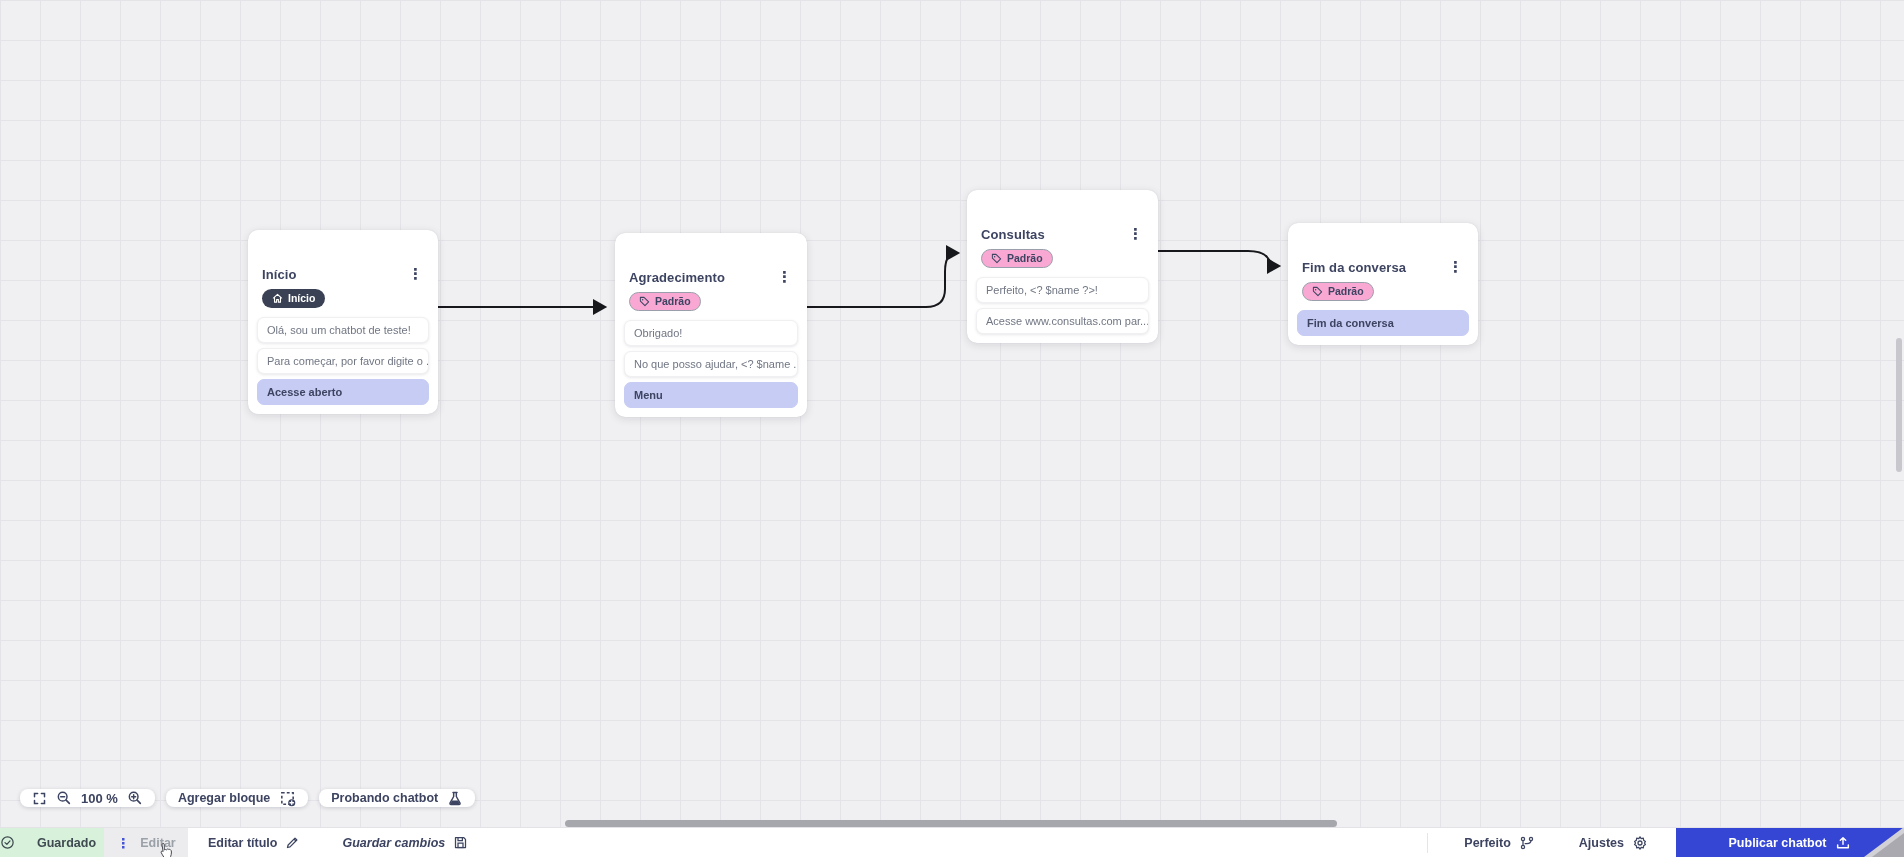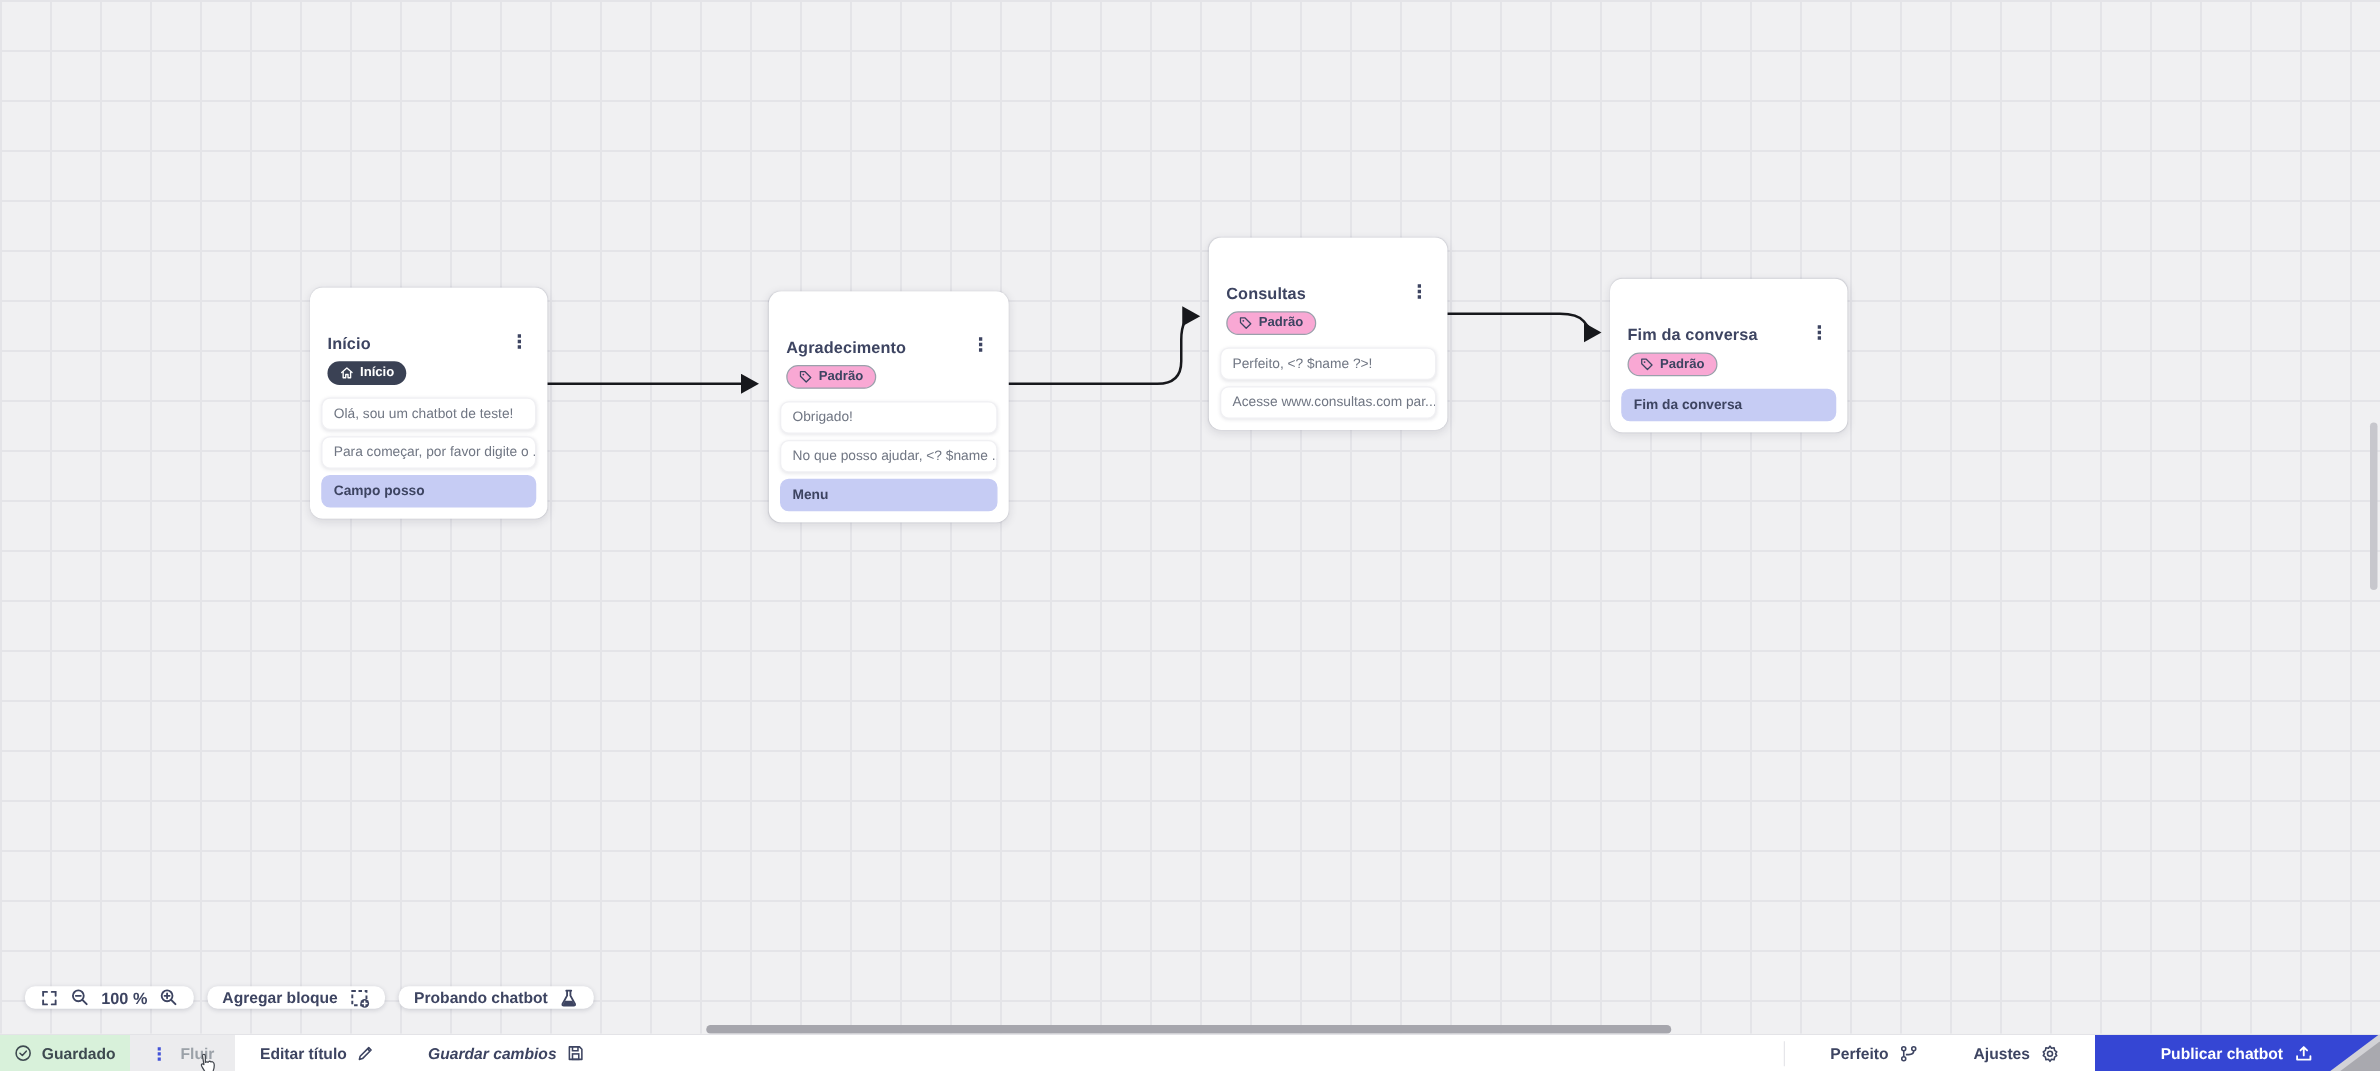--- a/index.html
+++ b/index.html
@@ -49,21 +49,21 @@
   #hscroll { position:absolute; left:565px; top:820px; width:772px; height:7px;
     background:#a6a6ad; border-radius:4px; }
   #vscroll { position:absolute; right:2px; top:338px; width:6px; height:134px;
     background:#c7c7cd; border-radius:3px; }
 
   
   #statusbar { position:absolute; left:0; bottom:0; width:1904px; height:30px;
     background:#fff; border-top:1px solid #e3e3e7; display:flex; align-items:center;
     font-size:12.5px; color:#3d4461; }
   .sb-saved { width:104px; height:100%; background:#d8f1da; color:#3e4a50;
-    display:flex; align-items:center; justify-content:center; gap:7px; font-weight:600; }
+    display:flex; align-items:center; justify-content:flex-start; gap:22px; font-weight:600; }
   .sb-tab { width:84px; height:100%; background:#ececee; display:flex; align-items:center;
     justify-content:center; gap:10px; cursor:pointer; }
   .sb-tab .tab-label { color:#9ba1a8; font-weight:700; }
   .sb-tab .drag-dots { color:#4353d8; font-size:14px; font-weight:700; line-height:12px; }
   .sb-item { display:flex; align-items:center; gap:8px; font-weight:600; cursor:pointer; }
   .sb-divider { width:1px; height:20px; background:#e6e6ea; }
   .sb-publish { position:relative; height:100%; width:228px; background:#3546d4; color:#fff;
     display:flex; align-items:center; justify-content:center; gap:9px;
     font-weight:700; font-size:12.5px; cursor:pointer; overflow:hidden; }
   .corner-wedge-light { position:absolute; right:0; bottom:0; width:40px; height:30px;
@@ -98,21 +98,21 @@
     </div>
     <div class="badge-dark">
       <svg width="11" height="11" viewBox="0 0 24 24">
           <path d="M3 11 L12 3 L21 11" fill="none" stroke="#fff" stroke-width="2.4" stroke-linecap="round" stroke-linejoin="round"></path>
           <path d="M5.5 10 V20 H10 V14.5 H14 V20 H18.5 V10" fill="none" stroke="#fff" stroke-width="2.4" stroke-linecap="round" stroke-linejoin="round"></path>
         </svg>
       <span>Início</span>
     </div>
     <div class="msg first">Olá, sou um chatbot de teste!</div>
     <div class="msg">Para começar, por favor digite o ...</div>
-    <div class="msg action">Campo posso</div>
+    <div class="msg action">Acesse aberto</div>
   </div>
 
   <div class="node" style="left:615px; top:233px; width:192px;">
     <div class="node-head">
       <span class="node-title">Agradecimento</span>
       <span class="kebab">⋮</span>
     </div>
     <div class="chip">
       <svg width="11" height="11" viewBox="0 0 24 24">
           <path d="M3 3 h8 l10 10 -8 8 L3 11 Z" fill="none" stroke="#3d4461" stroke-width="2.2" stroke-linejoin="round"></path>
@@ -196,21 +196,21 @@
   <div id="statusbar">
     <div class="sb-saved">
       <svg width="15" height="15" viewBox="0 0 24 24">
           <circle cx="12" cy="12" r="9" fill="none" stroke="#3e4a50" stroke-width="2"></circle>
           <path d="M8 12.2 L11 15 L16 9.5" fill="none" stroke="#3e4a50" stroke-width="2" stroke-linecap="round" stroke-linejoin="round"></path>
         </svg>
       <span>Guardado</span>
     </div>
     <div class="sb-tab">
       <span class="drag-dots">⋮</span>
-      <span class="tab-label">Fluir</span>
+      <span class="tab-label">Editar</span>
     </div>
     <div class="sb-item" style="margin-left:20px;">
       <span>Editar título</span>
       <svg width="15" height="15" viewBox="0 0 24 24">
           <path d="M4 20 L5 16 L16 5 L19 8 L8 19 Z" fill="none" stroke="#3d4461" stroke-width="2" stroke-linejoin="round"></path>
           <path d="M14.5 6.5 L17.5 9.5" stroke="#3d4461" stroke-width="2"></path>
         </svg>
     </div>
     <div class="sb-item" style="margin-left:42px;font-style:italic;">
       <span>Guardar cambios</span>

